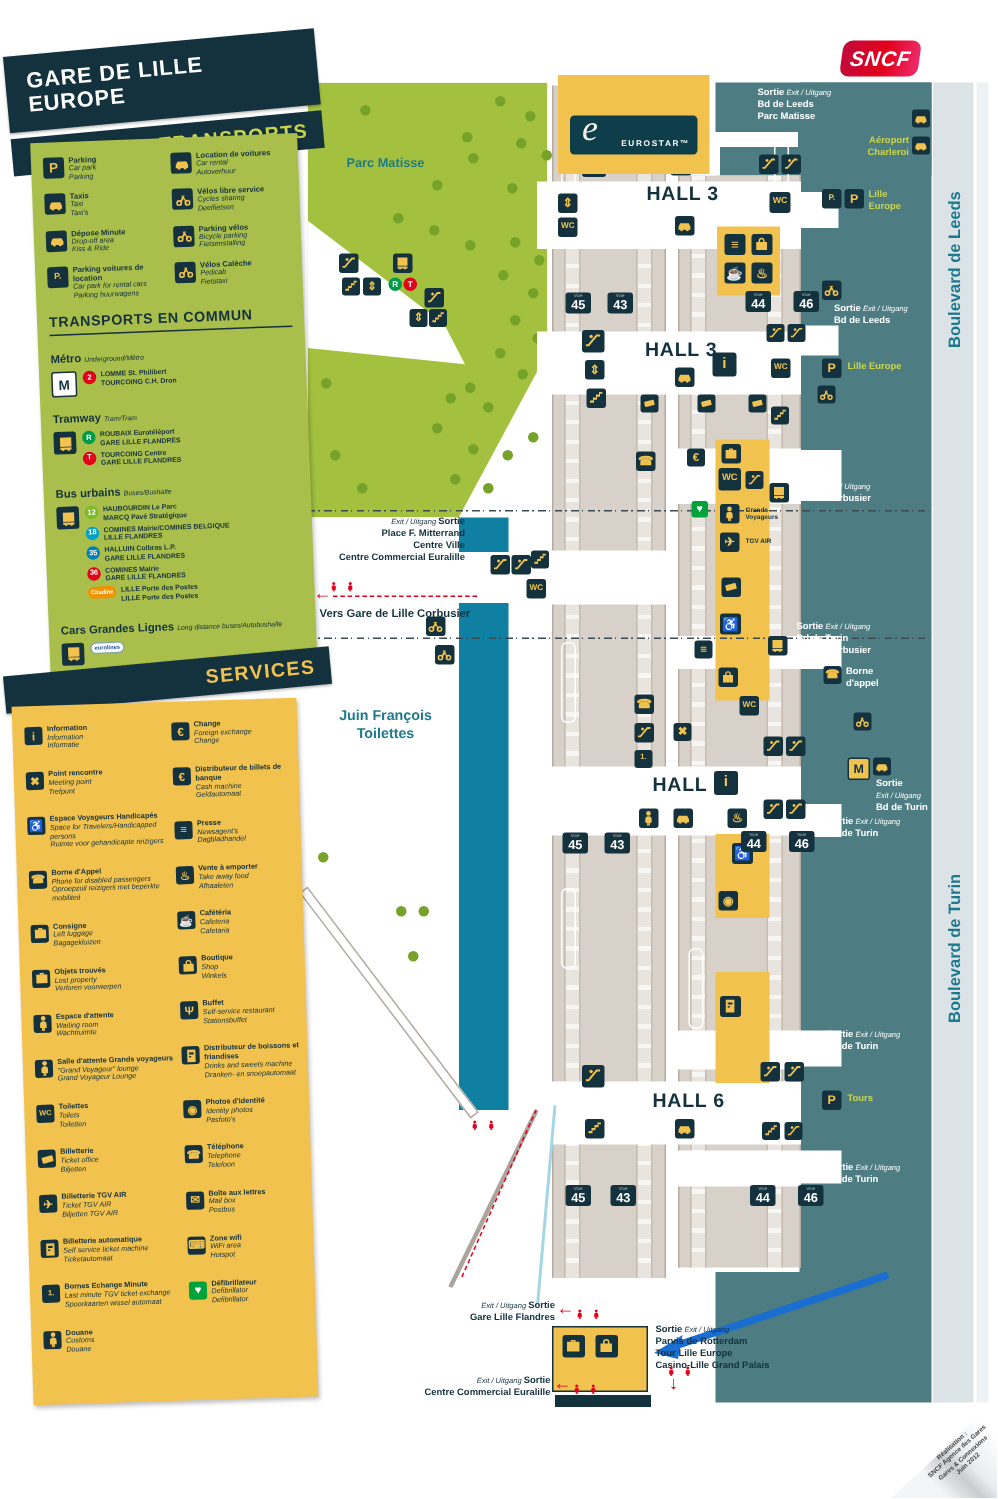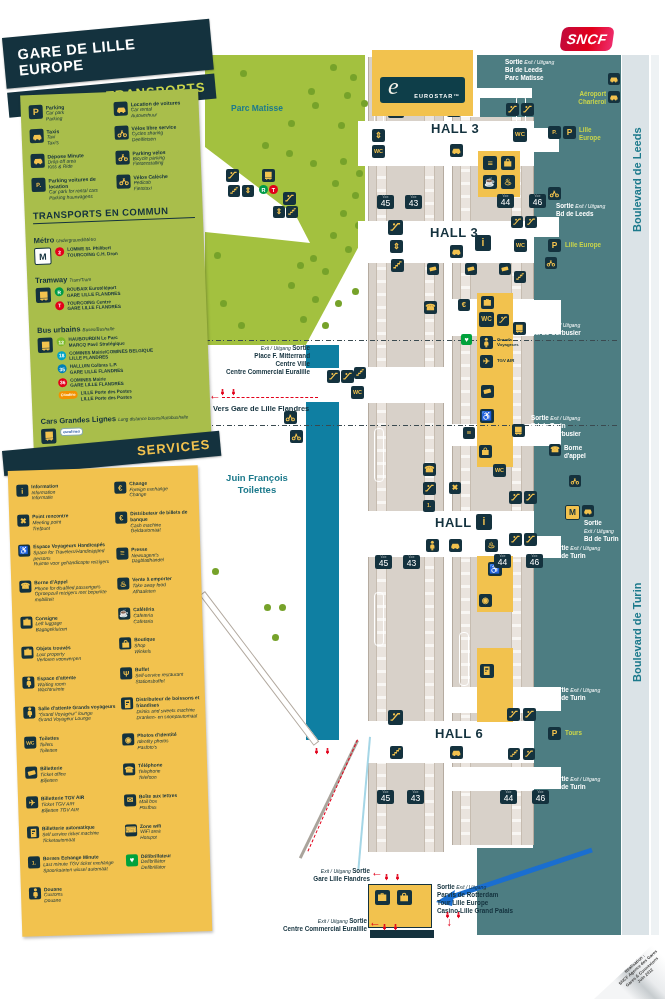--- a/index.html
+++ b/index.html
@@ -14,21 +14,21 @@
   .micon.g{background:#00a23c;color:#fff}
   .micon.My{background:#f2c24e;color:#14323e;border:1px solid #14323e}
   .mlabel{position:absolute;font-size:6.3px;line-height:1.25;white-space:nowrap}
   .mlabel.w{color:#fff}.mlabel.n{color:#14323e}.mlabel.lime{color:#c9d54b}.mlabel.teal{color:#1d7a8c}
   .fb{font-weight:bold}.fi{font-style:italic;font-weight:normal;font-size:80%}
   .hall{position:absolute;font-size:13px;font-weight:bold;color:#14323e;letter-spacing:.5px}
   .street{position:absolute;writing-mode:vertical-rl;transform:rotate(180deg);
           font-size:11px;font-weight:bold;color:#1d7a8c;white-space:nowrap}
   .pbadge{position:absolute;width:17px;height:14px;background:#14323e;border-radius:2px;text-align:center}
   .pbadge .v{display:block;font-size:3px;line-height:4px;color:#aeb9bd}
-  .pbadge .num{display:block;font-size:8.5px;line-height:9px;font-weight:normal;color:#fff}
+  .pbadge .num{display:block;font-size:8.5px;line-height:9px;font-weight:bold;color:#fff}
   .tree{position:absolute;width:7px;height:7px;border-radius:50%;background:#76a22a}
   .tbadge{position:absolute;width:9px;height:9px;border-radius:50%;color:#fff;font-size:5.5px;
           font-weight:bold;display:flex;align-items:center;justify-content:center}
   .rarrow{position:absolute;color:#e2001a;font-size:12px;font-weight:bold;line-height:1}
   .rdash{position:absolute;border-top:1.6px dashed #e2001a;transform-origin:0 0}
   .lane{position:absolute;width:9px;background:repeating-linear-gradient(0deg,#eae4de 0 10px,#f8f6f3 10px 13px);
         border-left:1px solid #c6bcb0;border-right:1px solid #c6bcb0}
   .train{position:absolute;border:1.5px solid #fff;border-radius:4px}
   .dashline{position:absolute;height:1px;
     background:repeating-linear-gradient(90deg,#3a4a50 0 5px,transparent 5px 7px,#3a4a50 7px 8px,transparent 8px 11px)}
@@ -717,21 +717,21 @@
         <div><span class="fb">Sortie</span><span class="fi"> Exit / Uitgang</span></div>
         <div><span class="fb">Av. Le Corbusier</span></div>
       </div>
       <div class="mlabel n" style="right: 355px; text-align: right; top: 344px;">
         <div><span class="fi">Exit / Uitgang </span><span class="fb">Sortie</span></div>
         <div><span class="fb">Place F. Mitterrand</span></div>
         <div><span class="fb">Centre Ville</span></div>
         <div><span class="fb">Centre Commercial Euralille</span></div>
       </div>
       <div class="mlabel n" style="left: 213px; top: 404px; font-size: 7.5px;">
-        <div><span class="fb">Vers Gare de Lille Flandres</span></div>
+        <div><span class="fb">Vers Gare de Lille Corbusier</span></div>
       </div>
       <div class="mlabel teal" style="left: 231px; top: 103px; font-size: 8.5px;">
         <div><span class="fb">Parc Matisse</span></div>
       </div>
       <div class="mlabel teal" style="left: 197px; width: 120px; text-align: center; top: 472px; font-size: 9.5px;">
         <div><span class="fb">Juin François</span></div>
         <div><span class="fb">Toilettes</span></div>
       </div>
       <div class="mlabel w" style="left: 531px; top: 414px;">
         <div><span class="fb">Sortie</span><span class="fi"> Exit / Uitgang</span></div>

